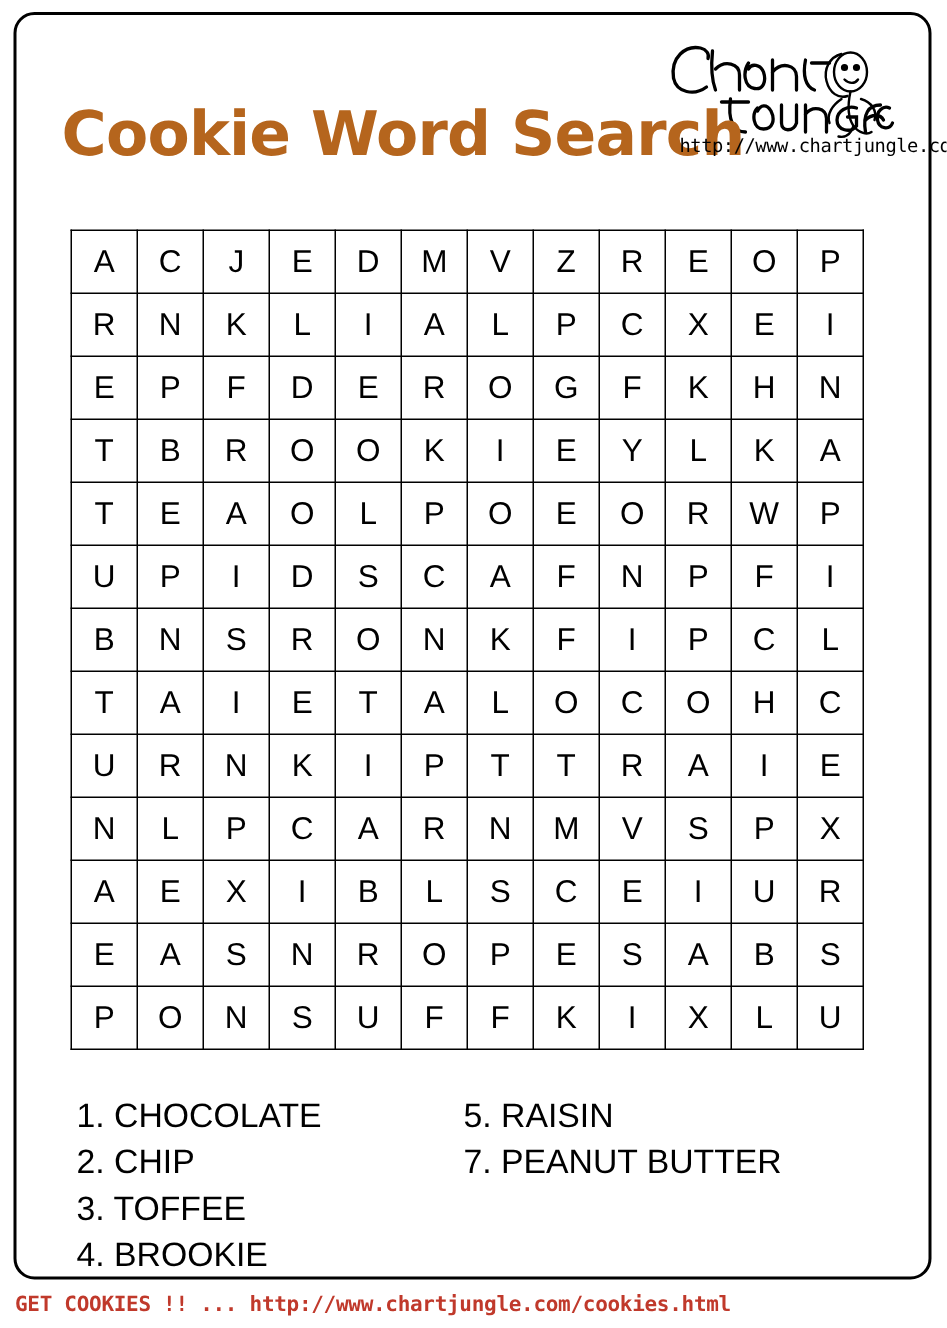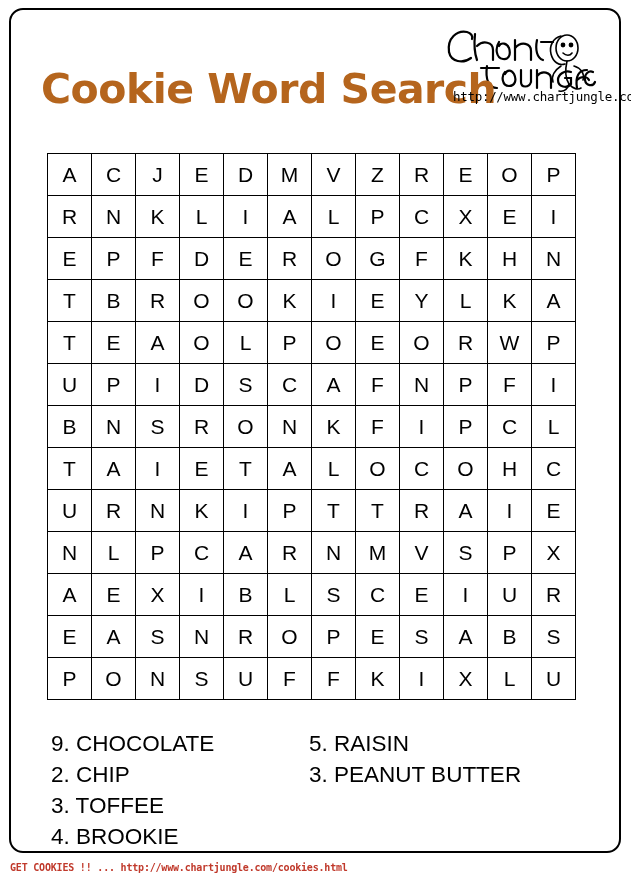--- a/index.html
+++ b/index.html
@@ -100,21 +100,21 @@
     color: #000000;
     font-family: "Liberation Sans", sans-serif;
     line-height: 31px;
     white-space: nowrap;
   }
   
   .footer-left {
     position: absolute;
     left: 10px;
     top: 862px;
-    font-size: 10px;
+    font-size: 14px;
     font-weight: bold;
     font-family: "DejaVu Sans Mono", monospace;
     letter-spacing: -0.2px;
     white-space: nowrap;
   }
   .footer-left .get { color: #c0392b; }
   .footer-left .flink { color: #c0392b; }
   .footer-right {
     position: absolute;
     right: 10px;
@@ -360,28 +360,28 @@
             <td>X</td>
             <td>L</td>
             <td>U</td>
           </tr>
         </tbody>
       </table>
     </div>
 
     <div class="words">
       <div class="words-col left">
-        <div class="word-item">9. CHOCOLATE</div>
+        <div class="word-item">1. CHOCOLATE</div>
         <div class="word-item">2. CHIP</div>
         <div class="word-item">3. TOFFEE</div>
         <div class="word-item">4. BROOKIE</div>
       </div>
       <div class="words-col right">
         <div class="word-item">5. RAISIN</div>
-        <div class="word-item">3. PEANUT BUTTER</div>
+        <div class="word-item">7. PEANUT BUTTER</div>
       </div>
     </div>
   </div>
 
   <div class="footer-left">
     <span class="get">GET COOKIES !! ...</span>
     <span class="flink">http://www.chartjungle.com/cookies.html</span>
   </div>
 </div>
 

